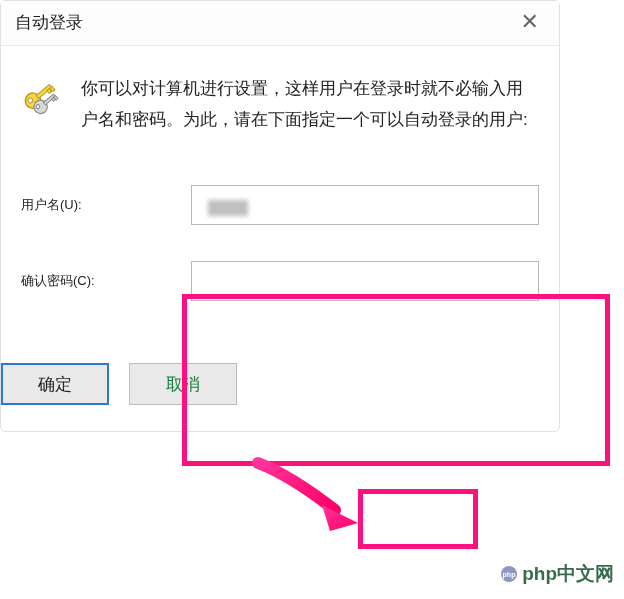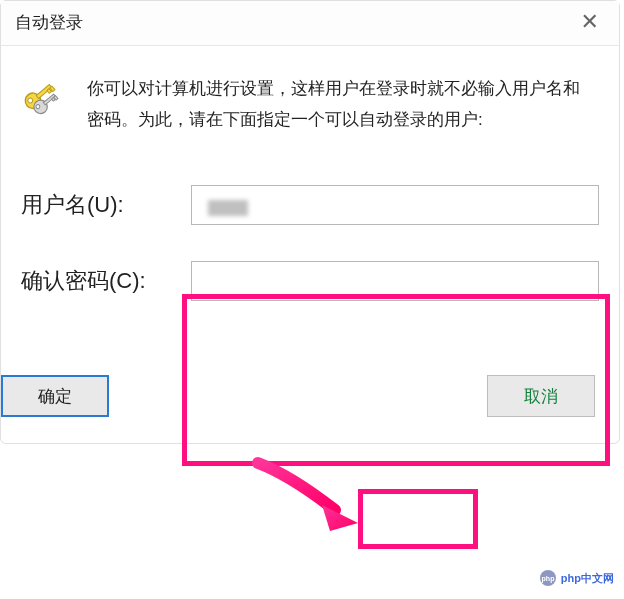--- a/index.html
+++ b/index.html
@@ -4,21 +4,21 @@
   <style>
     * { box-sizing: border-box; margin: 0; padding: 0; }
     body {
       font-family: "Microsoft YaHei", "Segoe UI", sans-serif;
       background: #fff;
       width: 624px;
       height: 599px;
       position: relative;
     }
     .dialog {
-      width: 620px;
+      width: 560px;
       border: 1px solid #e0e0e0;
       border-radius: 6px;
       background: #fff;
       position: relative;
     }
     .titlebar {
       display: flex;
       justify-content: space-between;
       align-items: center;
       padding: 8px 16px 10px 14px;
@@ -33,21 +33,21 @@
       font-size: 22px;
       color: #666;
       cursor: pointer;
       font-weight: 300;
       padding: 0 4px;
       font-family: Arial, sans-serif;
     }
     .content-top {
       display: flex;
       padding: 28px 24px 10px 20px;
-      gap: 20px;
+      gap: 14px;
     }
     .key-icon {
       width: 46px;
       height: 46px;
       flex-shrink: 0;
       margin-top: 2px;
     }
     .description {
       font-size: 17px;
       color: #222;
@@ -56,21 +56,21 @@
     .form-area {
       padding: 40px 20px 20px 20px;
     }
     .form-row {
       display: flex;
       align-items: center;
       margin-bottom: 36px;
     }
     .form-label {
       width: 170px;
-      font-size: 22px;
+      font-size: 13px;
       color: #222;
       flex-shrink: 0;
     }
     .form-input {
       flex: 1;
       height: 40px;
       border: 1px solid #b8b8b8;
       padding: 4px 8px;
       font-size: 15px;
       background: #fff;
@@ -99,21 +99,21 @@
       height: 172px;
     }
     .highlight-ok {
       left: 358px;
       top: 489px;
       width: 120px;
       height: 60px;
     }
     .button-row {
       display: flex;
-      justify-content: space-between;
+      justify-content: flex-start;
       gap: 20px;
       padding: 20px 24px 26px 0;
     }
     .btn {
       width: 108px;
       height: 42px;
       background: #e9e9e9;
       border: 1px solid #bdbdbd;
       font-size: 17px;
       color: #222;
@@ -142,22 +142,22 @@
       display: flex;
       align-items: center;
       gap: 4px;
       opacity: 0.85;
     }
     .wm-logo {
       width: 18px;
       height: 18px;
     }
     .wm-text {
-      font-size: 11px;
-      color: #1d4ed8;
+      font-size: 19px;
+      color: #14532d;
       font-weight: bold;
       font-family: "Microsoft YaHei", sans-serif;
     }
     .cursor-caret {
       display: inline-block;
       width: 1px;
       height: 24px;
       background: #000;
       margin: 7px 0 0 4px;
       vertical-align: top;
@@ -196,21 +196,21 @@
   <div class="form-area">
 
     <div class="form-row">
       <div class="form-label">用户名(U):</div>
       <div class="form-input">
         <span class="username-value"></span>
       </div>
     </div>
 
 
-    <div class="form-row" style="margin-bottom:34px;">
+    <div class="form-row" style="margin-bottom:22px;">
       <div class="form-label">确认密码(C):</div>
       <div class="form-input"></div>
     </div>
 
   </div>
 
   <div class="button-row">
     <button class="btn primary">确定</button>
     <button class="btn cancel">取消</button>
   </div>

